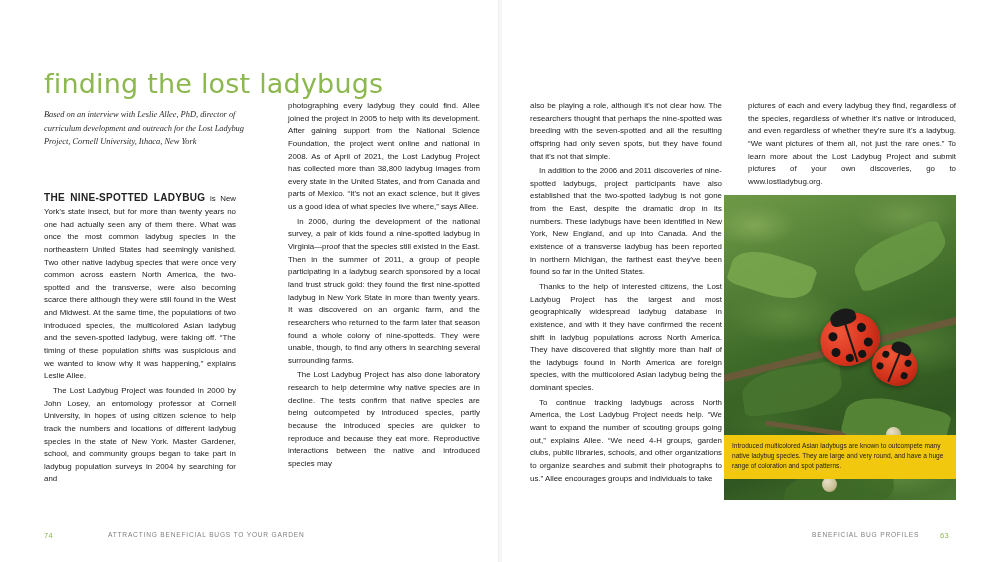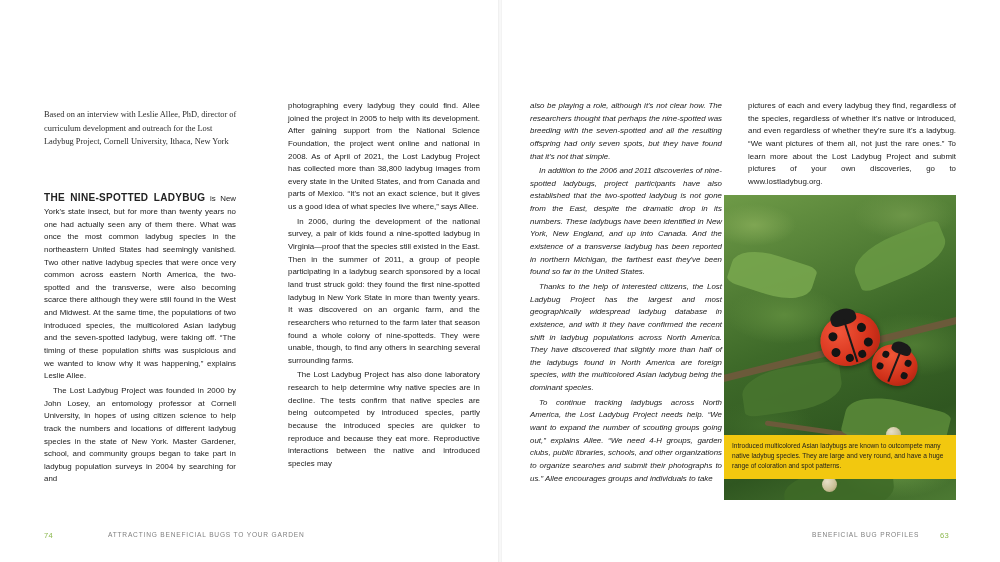--- a/index.html
+++ b/index.html
@@ -44,20 +44,21 @@
     font-family: "DejaVu Sans", sans-serif;
   }
   .deck {
     position: absolute;
     left: 44px;
     top: 108px;
     width: 200px;
     font-size: 8.4px;
     line-height: 1.62;
     color: #2b2b2b;
+    font-style: italic;
     font-family: "Liberation Serif", serif;
   }
   .col {
     position: absolute;
     font-size: 7.9px;
     line-height: 1.60;
     color: #222222;
     text-align: justify;
     font-family: "Liberation Sans", sans-serif;
   }
@@ -68,21 +69,21 @@
   .col p.first {
     text-indent: 0;
   }
   .leadin {
     font-weight: bold;
     letter-spacing: 0.3px;
     font-size: 10px;
   }
   #col1 { left: 44px;  top: 188px; width: 192px; }
   #col2 { left: 288px; top: 98px;  width: 192px; }
-  #col3 { left: 530px; top: 98px;  width: 192px; font-style: italic; }
+  #col3 { left: 530px; top: 98px;  width: 192px; }
   #col4 { left: 748px; top: 98px;  width: 208px; }
 
   
   .photo {
     position: absolute;
     left: 724px;
     top: 195px;
     width: 232px;
     height: 305px;
     overflow: hidden;
@@ -221,20 +222,21 @@
   .folio-run-right { left: 812px; top: 531px; color: #7f7f7f; font-size: 6.6px; letter-spacing: 0.8px; }
 </style>
 </head>
 <body>
 
 <div class="page">
   <div class="spread">
 
     <div class="gutter"></div>
 
+    <div class="title">finding the lost ladybugs</div>
 
     <div class="deck">Based on an interview with Leslie Allee, PhD, director of curriculum development and outreach for the Lost Ladybug Project, Cornell University, Ithaca, New York</div>
 
     <div class="col" id="col1">
       <p class="first">
         <span class="leadin">THE NINE-SPOTTED LADYBUG</span>
         <span>is New York's state insect, but for more than twenty years no one had actually seen any of them there. What was once the most common ladybug species in the northeastern United States had seemingly vanished. Two other native ladybug species that were once very common across eastern North America, the two-spotted and the transverse, were also becoming scarce there although they were still found in the West and Midwest. At the same time, the populations of two introduced species, the multicolored Asian ladybug and the seven-spotted ladybug, were taking off. “The timing of these population shifts was suspicious and we wanted to know why it was happening,” explains Leslie Allee.</span>
       </p>
       <p><span>The Lost Ladybug Project was founded in 2000 by John Losey, an entomology professor at Cornell University, in hopes of using citizen science to help track the numbers and locations of different ladybug species in the state of New York. Master Gardener, school, and community groups began to take part in ladybug population surveys in 2004 by searching for and</span></p>
     </div>

